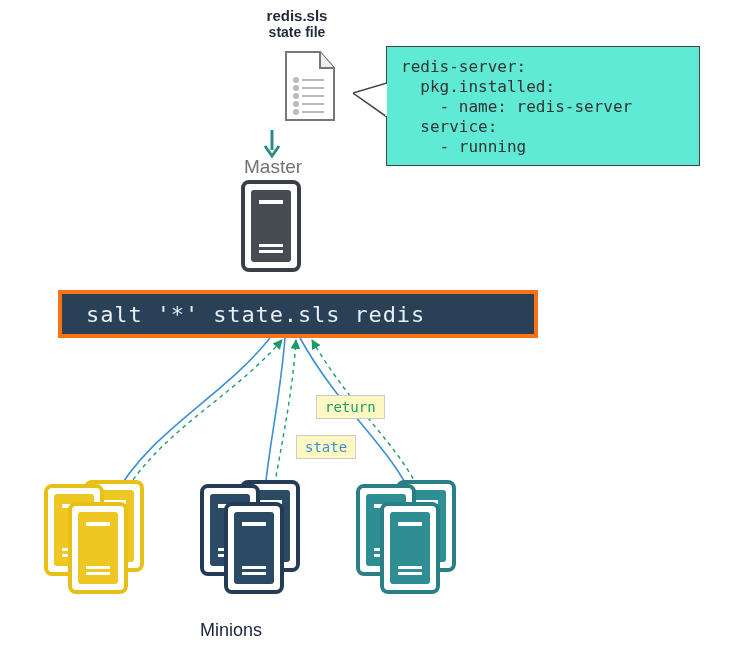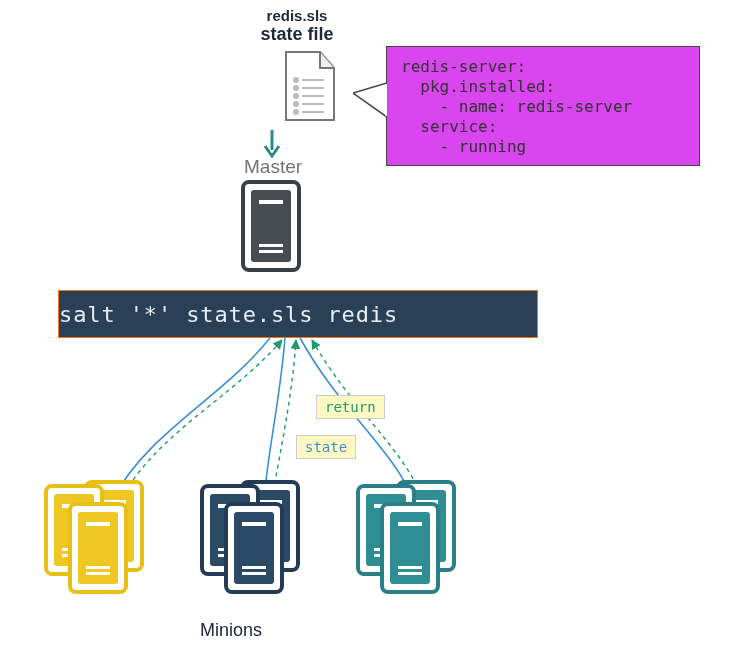--- a/index.html
+++ b/index.html
@@ -14,30 +14,30 @@
   }
   .stage { position: relative; width: 586px; height: 659px; }
   .abs { position: absolute; }
 
   
   .state-file-caption {
     left: 247px; top: 8px; width: 100px;
     text-align: center;
     font-weight: 700; font-size: 15px; color: #1e2a3a; line-height: 1.1;
   }
-  .state-file-caption .sub { font-weight: 700; font-size: 18px; }
+  .state-file-caption .sub { font-weight: 700; font-size: 14px; }
 
   
   .doc-icon { left: 280px; top: 50px; width: 60px; height: 74px; }
   .doc-icon svg { width: 100%; height: 100%; }
 
   
   .bubble {
     left: 386px; top: 46px; width: 314px; height: 120px;
-    border: 1.5px solid #444; background: #d946ef;
+    border: 1.5px solid #444; background: #5eead4;
   }
   .bubble-tail {
     position: absolute; left: -34px; top: 34px; width: 34px; height: 38px;
   }
   .bubble pre {
     margin: 10px 14px; font-family: "Consolas","Menlo",monospace;
     font-size: 16px; line-height: 1.25; color: #333;
   }
 
   
@@ -53,22 +53,22 @@
 
   
   .server-wrap { width: 60px; height: 92px; }
   .server-wrap svg { width: 100%; height: 100%; display:block; }
 
   .master-server { left: 241px; top: 180px; }
 
   
   .cmd-bar {
     left: 58px; top: 290px; width: 480px; height: 48px;
-    background: #2a4057; border: 1px solid #f97316;
-    display: flex; align-items: center; 
+    background: #2a4057; border: 4px solid #f97316;
+    display: flex; align-items: center; padding-left: 24px;
     font-family: "Consolas","Menlo",monospace;
     font-size: 22px; color: #e8eef5; letter-spacing: .04em;
   }
 
   
   .tag {
     background: #fef9c3; border: 1.5px solid #ccc;
     font-family: "Consolas","Menlo",monospace;
     font-size: 14px; padding: 3px 8px; color: #1f8a70;
   }

